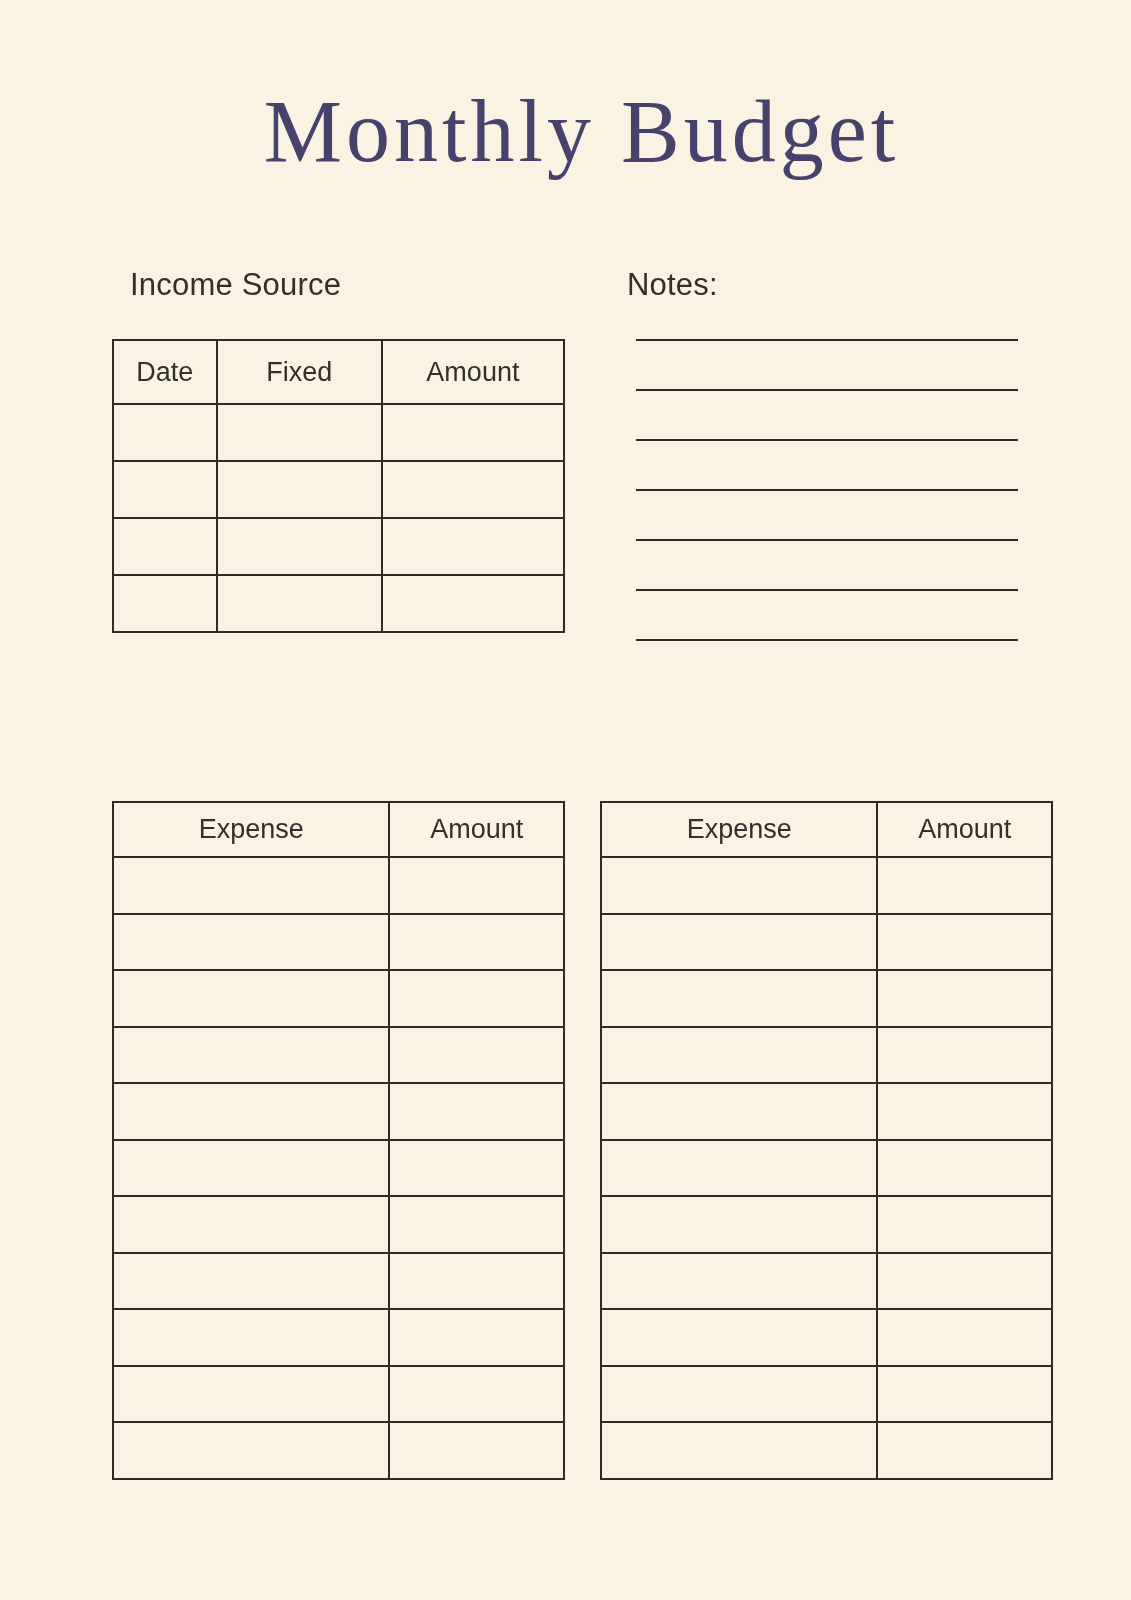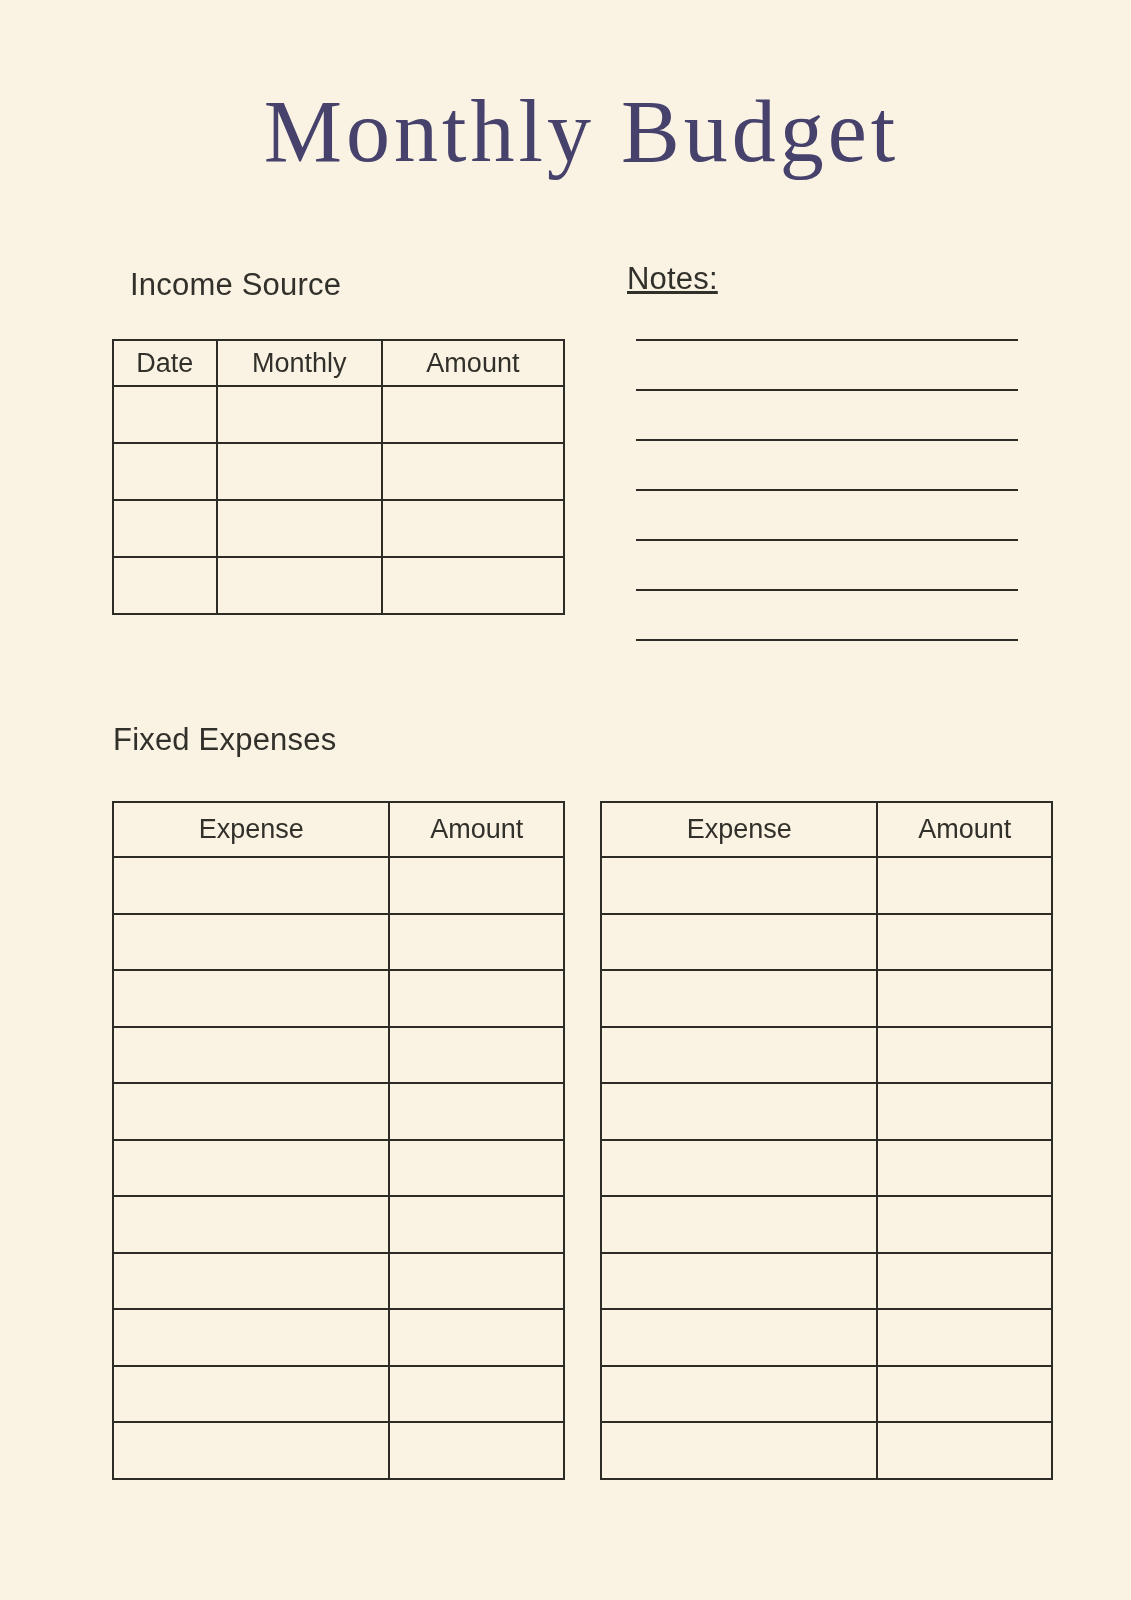--- a/index.html
+++ b/index.html
@@ -39,21 +39,21 @@
   h2.section-heading{
     position:absolute;
     margin:0;
     font-size:31px;
     line-height:1.2;
     font-weight:500;
     letter-spacing:0.2px;
     color:var(--ink);
   }
   #income-heading{left:130px; top:266px;}
-  #notes-heading{left:627px; top:260px;text-decoration:underline;}
+  #notes-heading{left:627px; top:266px;}
   #fixed-heading{left:113px; top:721px;}
   #other-heading{left:600px; top:721px;}
 
   table.grid-table{
     position:absolute;
     border-collapse:collapse;
     table-layout:fixed;
     background:transparent;
   }
   table.grid-table th,
@@ -62,21 +62,21 @@
     padding:0;
     text-align:center;
     vertical-align:middle;
   }
   table.grid-table th{
     font-size:27px;
     font-weight:500;
     color:var(--ink);
   }
   #income-table{left:112px; top:339px; width:453px;}
-  #income-table th{height:46px;}
+  #income-table th{height:64px;}
   #income-table td{height:57px;}
   #income-table th:nth-child(1){width:23%;}
   #income-table th:nth-child(2){width:36.6%;}
   #income-table th:nth-child(3){width:40.4%;}
 
   #fixed-table{left:112px; top:801px; width:453px;}
   #other-table{left:600px; top:801px; width:453px;}
   .expense-table th{height:55px;margin-top:28px;}
   .expense-table td{height:56.5px;}
   .expense-table th:nth-child(1){width:61.3%;}
@@ -99,21 +99,21 @@
 <div class="page">
 
   <h1 class="title">Monthly Budget</h1>
 
   <h2 class="section-heading" id="income-heading">Income Source</h2>
 
   <table class="grid-table" id="income-table">
       <thead>
         <tr>
           <th>Date</th>
-          <th>Monthly</th>
+          <th>Fixed</th>
           <th>Amount</th>
         </tr>
       </thead>
       <tbody>
         <tr>
           <td></td>
           <td></td>
           <td></td>
         </tr>
         <tr>
@@ -139,21 +139,20 @@
   <div class="note-lines">
       <div class="note-line"></div>
       <div class="note-line"></div>
       <div class="note-line"></div>
       <div class="note-line"></div>
       <div class="note-line"></div>
       <div class="note-line"></div>
       <div class="note-line"></div>
     </div>
 
-  <h2 class="section-heading" id="fixed-heading">Fixed Expenses</h2>
 
   <table class="grid-table expense-table" id="fixed-table">
       <thead>
         <tr>
           <th>Expense</th>
           <th>Amount</th>
         </tr>
       </thead>
       <tbody>
         <tr>

